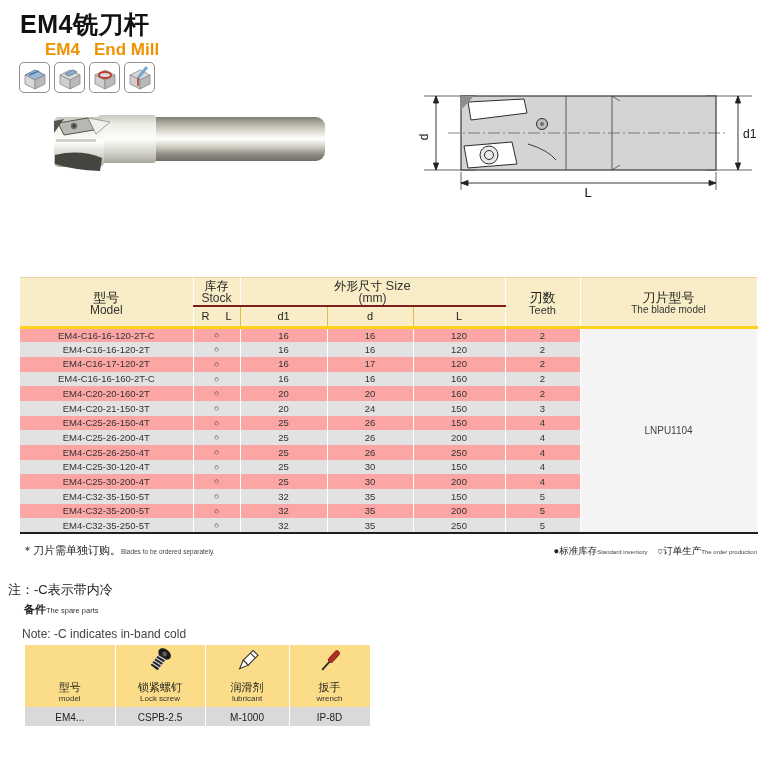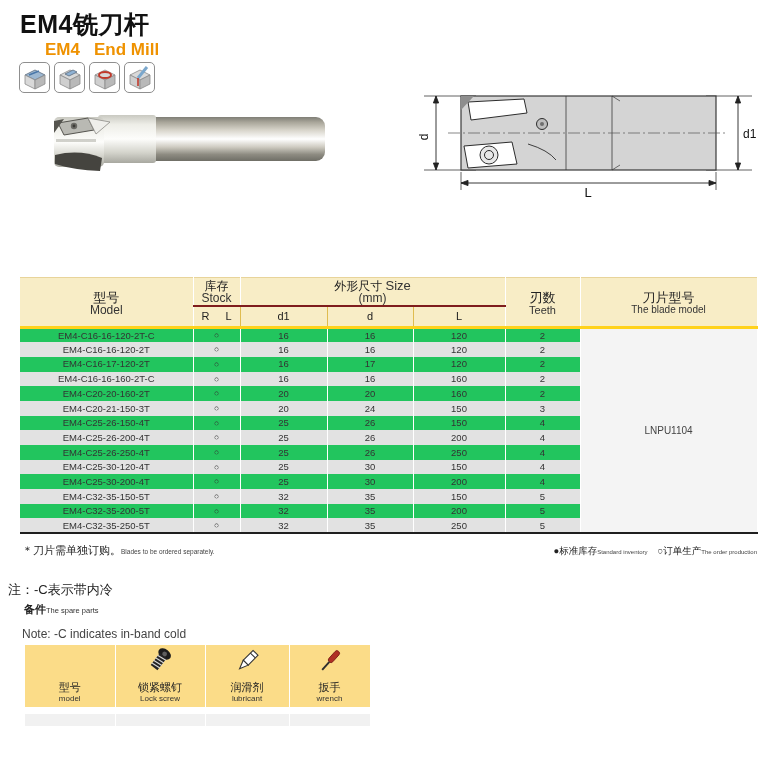--- a/index.html
+++ b/index.html
@@ -24,21 +24,21 @@
   .main-table thead th { border-bottom:3px solid #ffd21c; }
   .main-table th.sub-line { border-bottom:2px solid #7f1d1d;margin-top:28px; }
   .main-table th .zh { display:block; font-size:12px; line-height:14px; }
   .main-table th .zh-lg { display:block; font-size:13px; line-height:15px; }
   .main-table th .en { display:block; font-size:12px; line-height:10px; color:#333; }
   .main-table th .en-inline { font-size:13px; color:#333; }
   .main-table th.row2 { height:22px; font-size:11px; }
   .main-table th.row2.gold { border-right:1px solid #dfbc50; }
   .main-table th .rl-gap { display:inline-block; width:16px; }
   .main-table td { height:14.7px; font-size:9.5px; color:#333; text-align:center; vertical-align:middle; border-right:1px solid #fff; padding:0; line-height:1; }
-  .main-table tr.odd td { background:#22c55e; }
+  .main-table tr.odd td { background:#fca5a5; }
   .main-table tr.even td { background:#e2e2e2; }
   .main-table td.blade-cell { background:#f4f4f4 !important; font-size:10px; color:#444; border-left:1px solid #fff; }
   .main-table td.stock-cell { font-size:8.5px; }
 
   
   .foot-left { position:absolute; left:22px; top:543px; font-size:11px; color:#222; }
   .foot-left .en { font-size:6.5px; color:#444; }
   .foot-right { position:absolute; right:12px; top:545px; font-size:9.5px; color:#222; }
   .foot-right .en { font-size:6px; color:#444; }
   .foot-right .sp { display:inline-block; width:10px; }
@@ -404,20 +404,26 @@
           <span class="zh">润滑剂</span>
             <span class="en">lubricant</span>
         </th>
         <th class="label-cell">
           <span class="zh">扳手</span>
             <span class="en">wrench</span>
         </th>
       </tr>
     </thead>
     <tbody>
+      <tr class="data">
+        <td>EM4...</td>
+        <td>CSPB-2.5</td>
+        <td>M-1000</td>
+        <td>IP-8D</td>
+      </tr>
       <tr class="gap">
           <td colspan="4" style="border-right:none"></td>
         </tr>
       <tr class="empty">
           <td></td>
           <td></td>
           <td></td>
           <td></td>
         </tr>
     </tbody>

